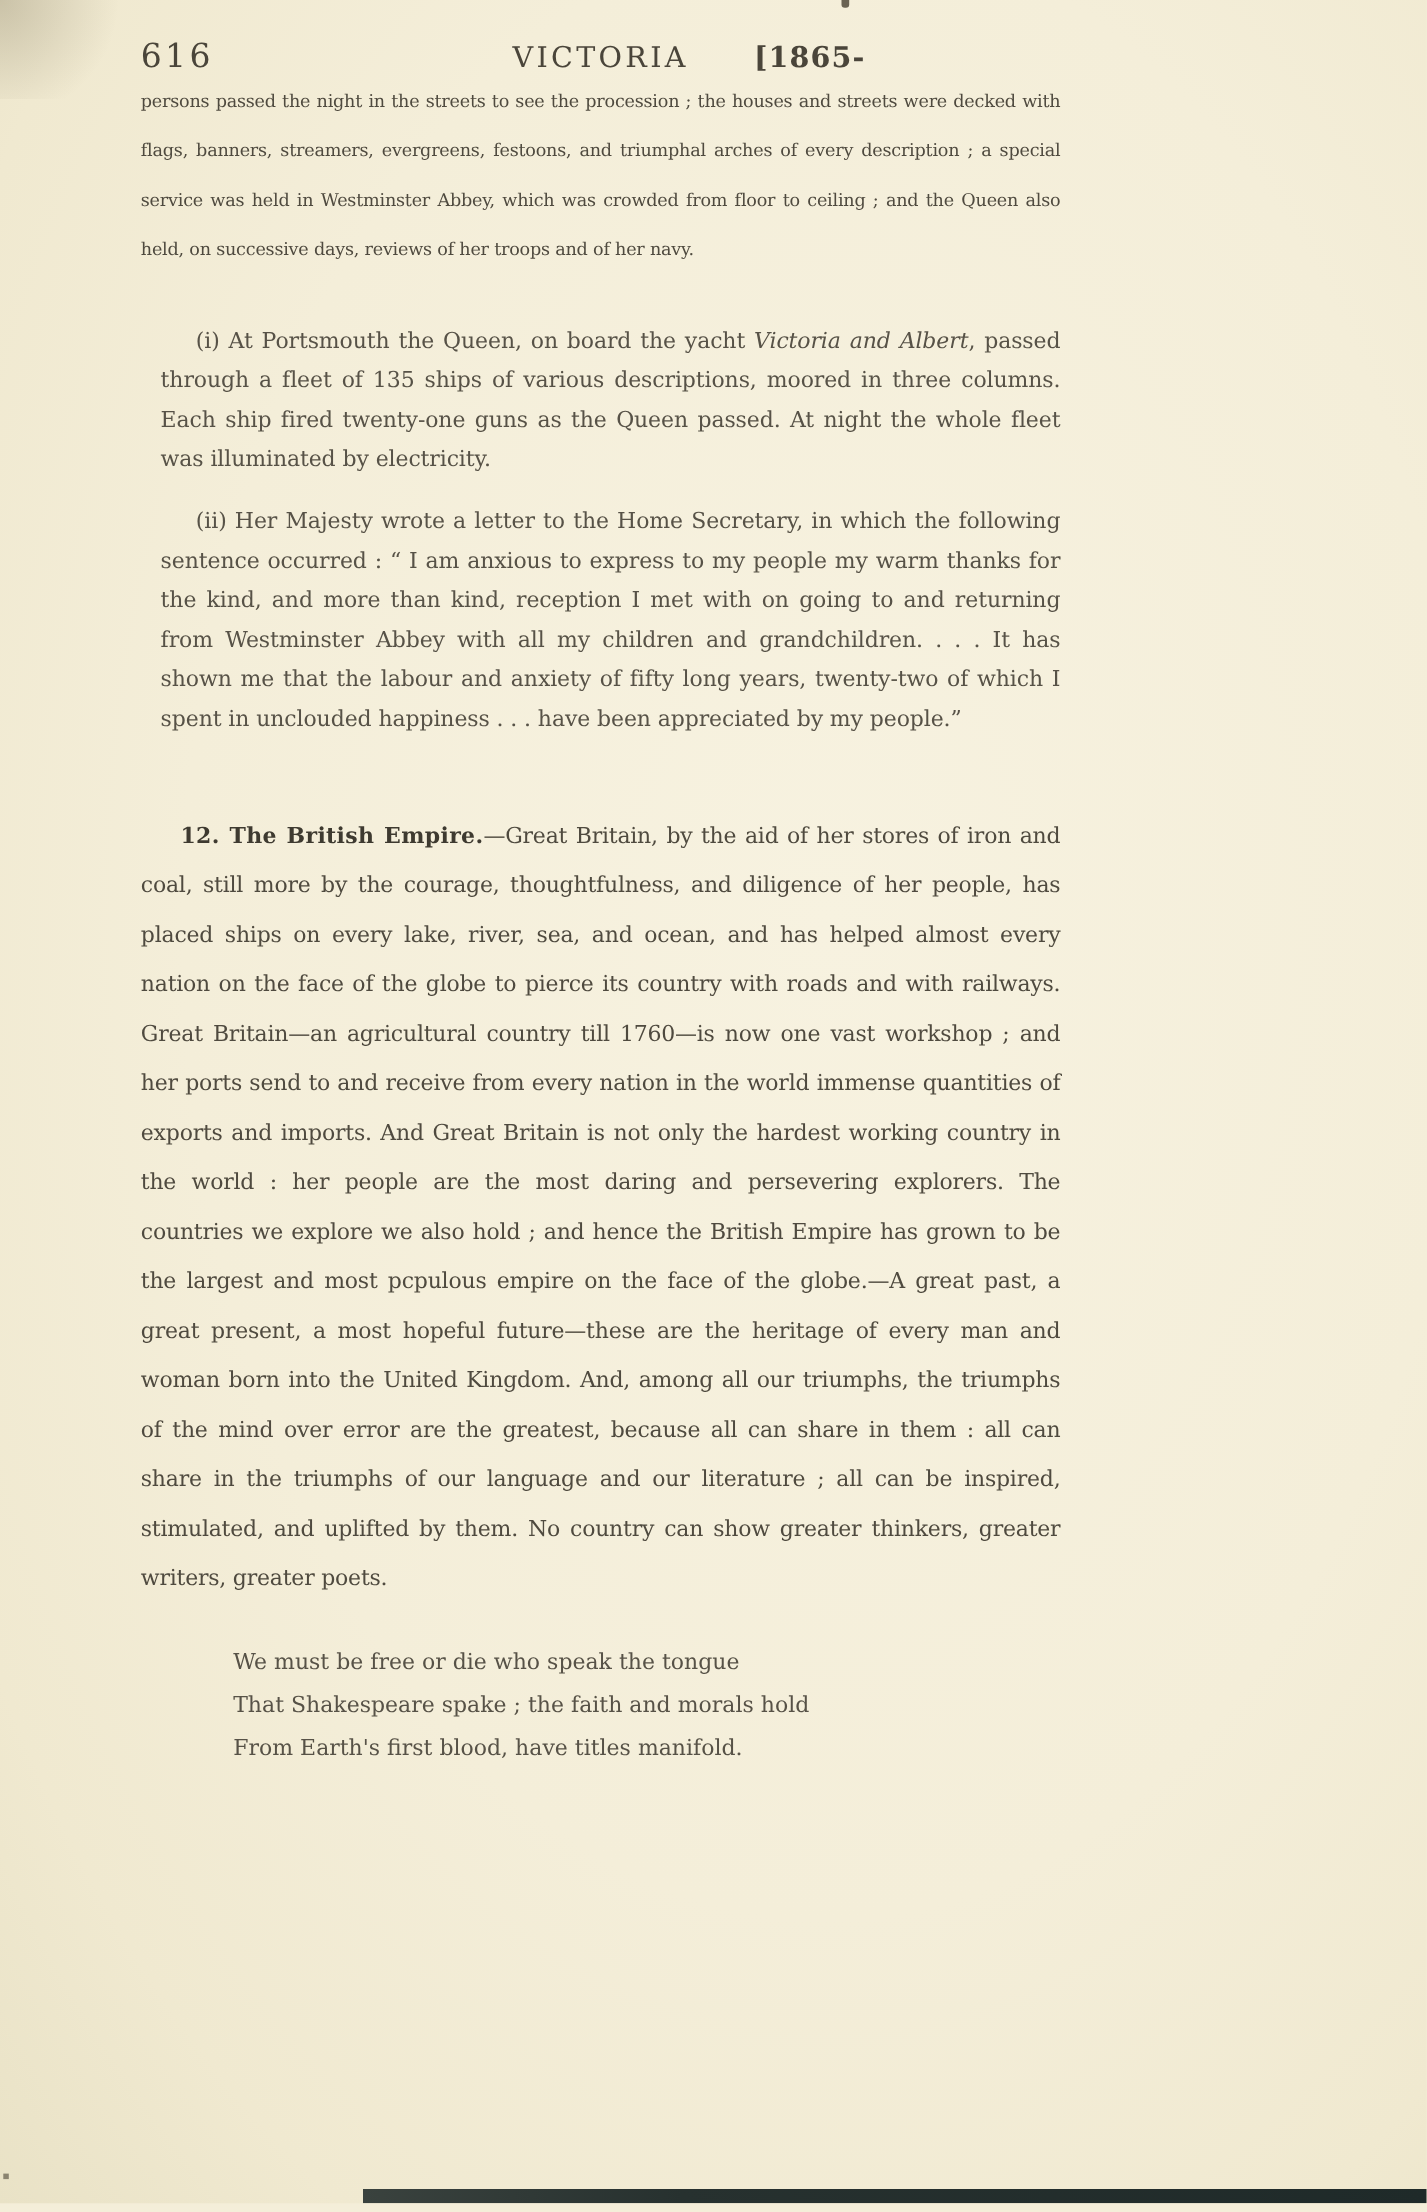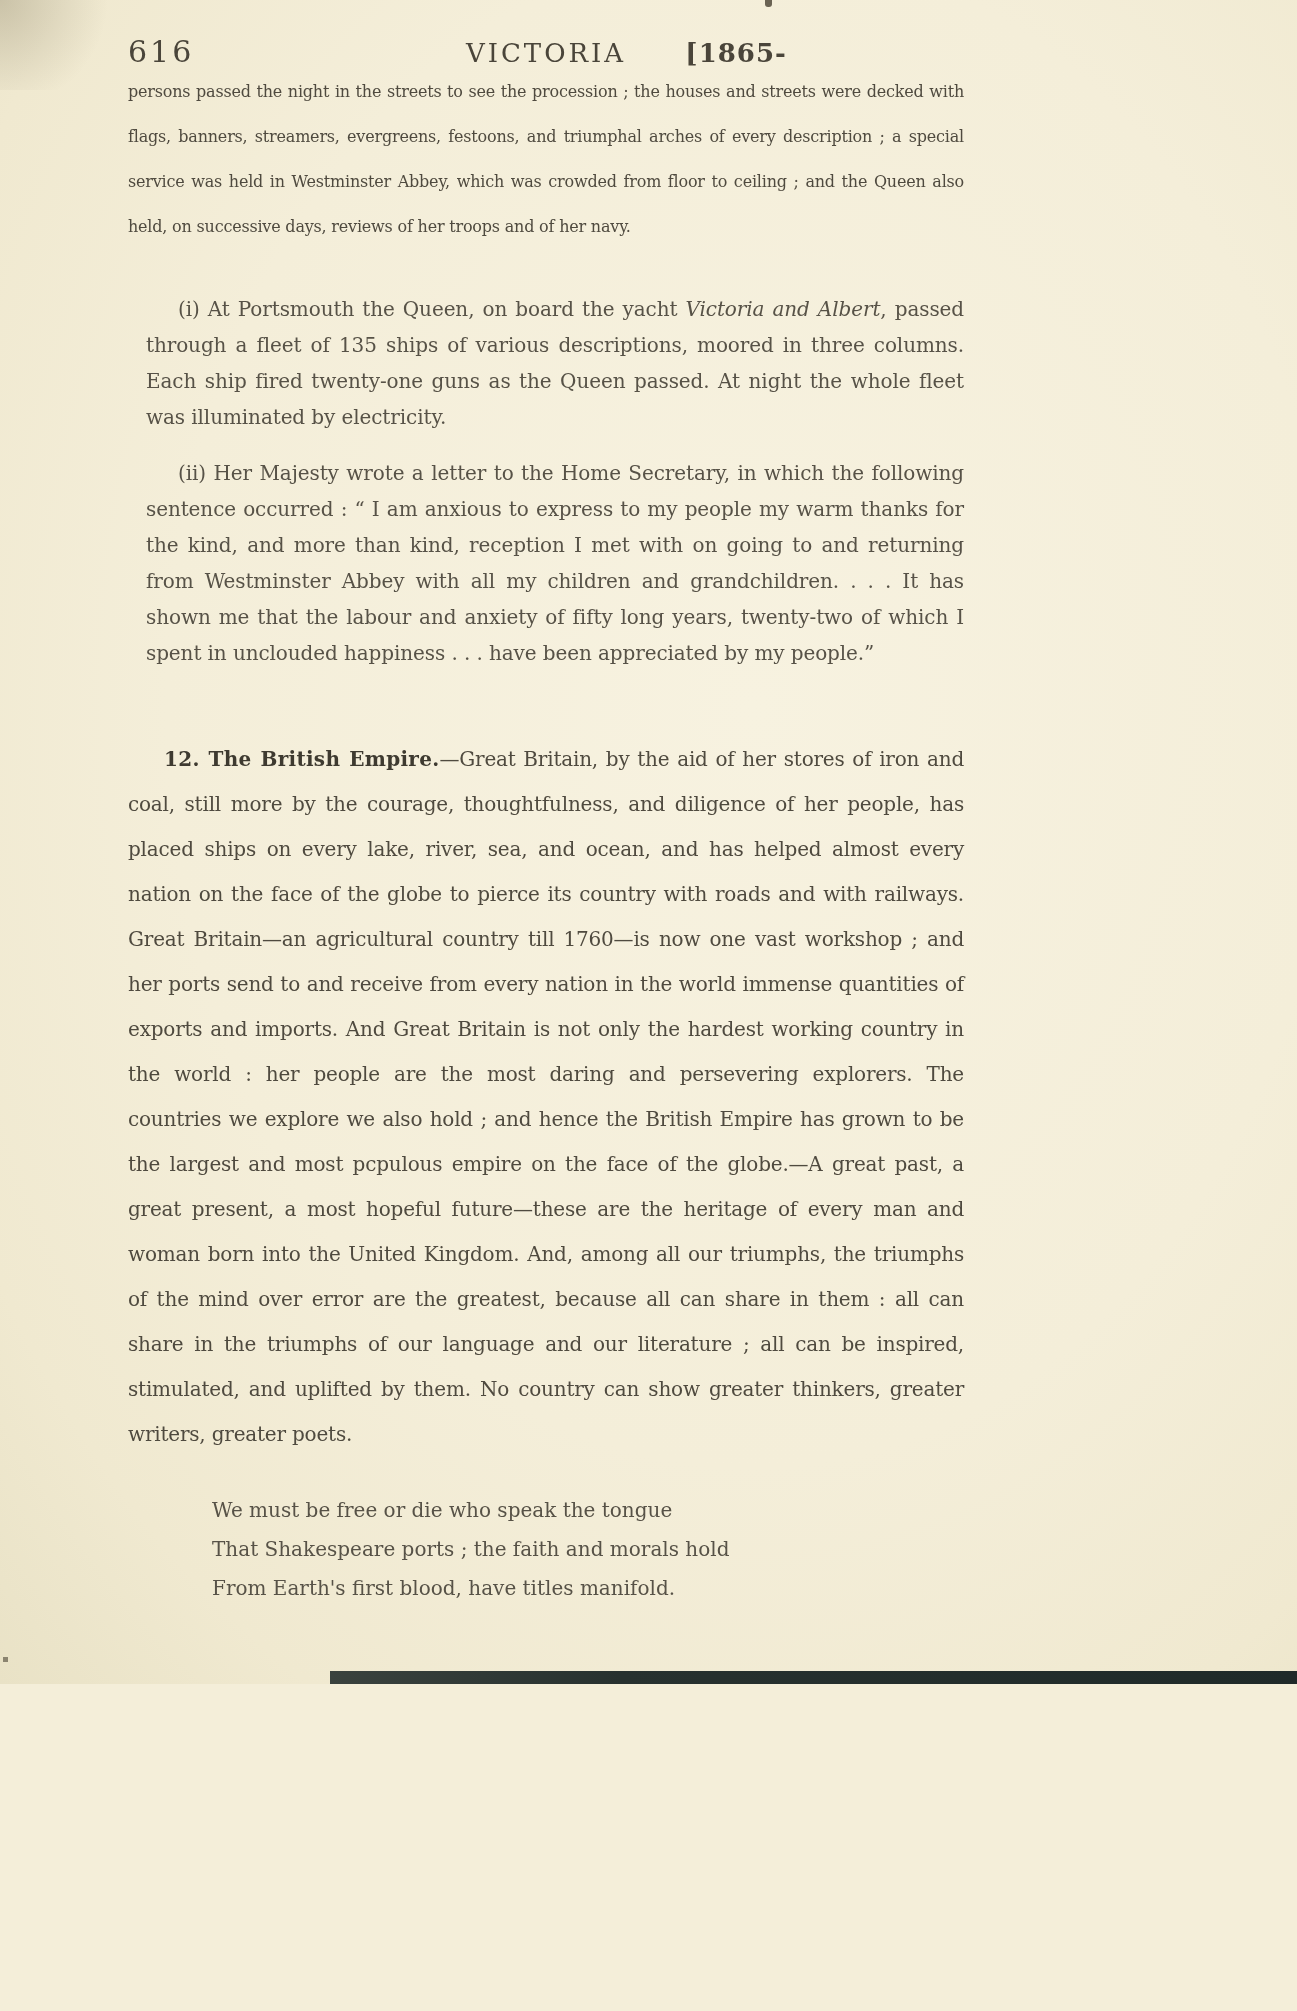--- a/index.html
+++ b/index.html
@@ -9,21 +9,21 @@
   body {
     width: 1297px;
     height: 2011px;
     overflow: hidden;
     font-family: "DejaVu Serif", serif;
     background: #f4eed9;
   }
   .page {
     position: relative;
     width: 1297px;
-    height: 1684px;
+    height: 2003px;
     background: radial-gradient(ellipse at 58% 42%, #f7f2e0 0%, #f4eed9 55%, #f0e9d0 82%, #e9e2c6 100%);
     color: #4f4a3f;
     overflow: hidden;
   }
   .corner-shadow {
     position: absolute;
     top: 0; left: 0;
     width: 120px; height: 90px;
     background: radial-gradient(circle at 0 0, rgba(110,100,72,0.28), rgba(110,100,72,0.0) 72%);
     pointer-events: none;
@@ -138,21 +138,21 @@
     <p class="body-par">persons passed the night in the streets to see the procession ; the houses and streets were decked with flags, banners, streamers, evergreens, festoons, and triumphal arches of every description ; a special service was held in Westminster Abbey, which was crowded from floor to ceiling ; and the Queen also held, on successive days, reviews of her troops and of her navy.</p>
 
     <p class="footnote footnote-i"><span>(i) At Portsmouth the Queen, on board the yacht </span><em>Victoria and Albert</em><span>, passed through a fleet of 135 ships of various descriptions, moored in three columns. Each ship fired twenty-one guns as the Queen passed. At night the whole fleet was illuminated by electricity.</span></p>
 
     <p class="footnote footnote-ii">(ii) Her Majesty wrote a letter to the Home Secretary, in which the following sentence occurred : “ I am anxious to express to my people my warm thanks for the kind, and more than kind, reception I met with on going to and returning from Westminster Abbey with all my children and grandchildren. . . . It has shown me that the labour and anxiety of fifty long years, twenty-two of which I spent in unclouded happiness . . . have been appreciated by my people.”</p>
 
     <p class="section-par"><b>12. The British Empire.</b><span>—Great Britain, by the aid of her stores of iron and coal, still more by the courage, thoughtfulness, and diligence of her people, has placed ships on every lake, river, sea, and ocean, and has helped almost every nation on the face of the globe to pierce its country with roads and with railways. Great Britain—an agricultural country till 1760—is now one vast workshop ; and her ports send to and receive from every nation in the world immense quantities of exports and imports. And Great Britain is not only the hardest working country in the world : her people are the most daring and persevering explorers. The countries we explore we also hold ; and hence the British Empire has grown to be the largest and most pcpulous empire on the face of the globe.—A great past, a great present, a most hopeful future—these are the heritage of every man and woman born into the United Kingdom. And, among all our triumphs, the triumphs of the mind over error are the greatest, because all can share in them : all can share in the triumphs of our language and our literature ; all can be inspired, stimulated, and uplifted by them. No country can show greater thinkers, greater writers, greater poets.</span></p>
 
     <div class="poem">
       <div>We must be free or die who speak the tongue</div>
-      <div>That Shakespeare ports ; the faith and morals hold</div>
+      <div>That Shakespeare spake ; the faith and morals hold</div>
       <div>From Earth's first blood, have titles manifold.</div>
     </div>
 
   </div>
 
   <div class="bottom-bar"></div>
 
 </div>
 
 </body></html>

